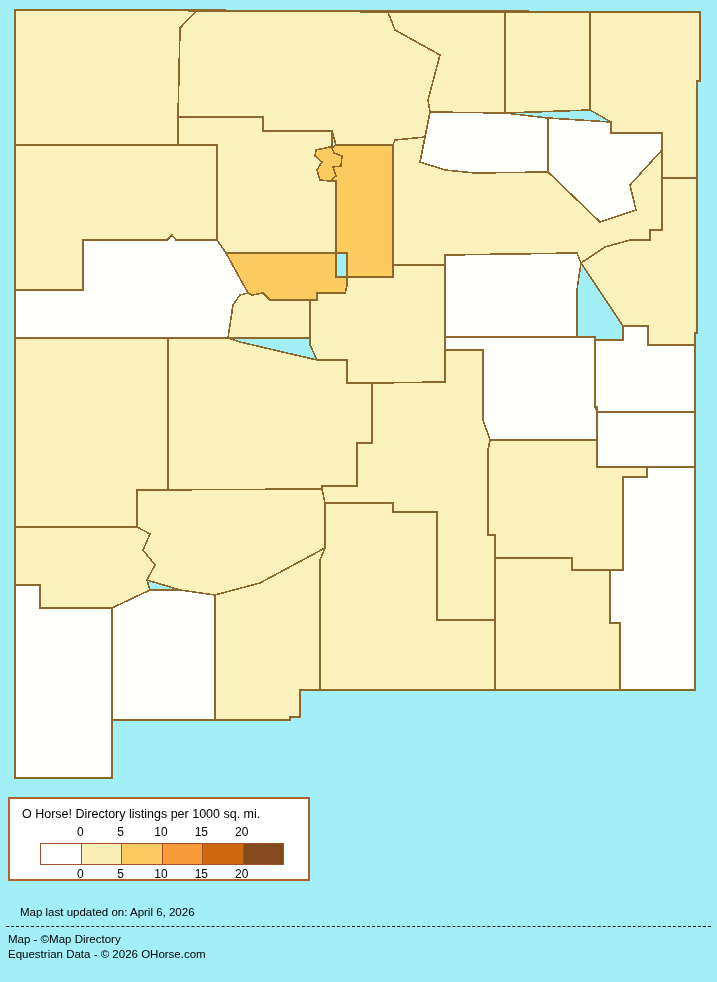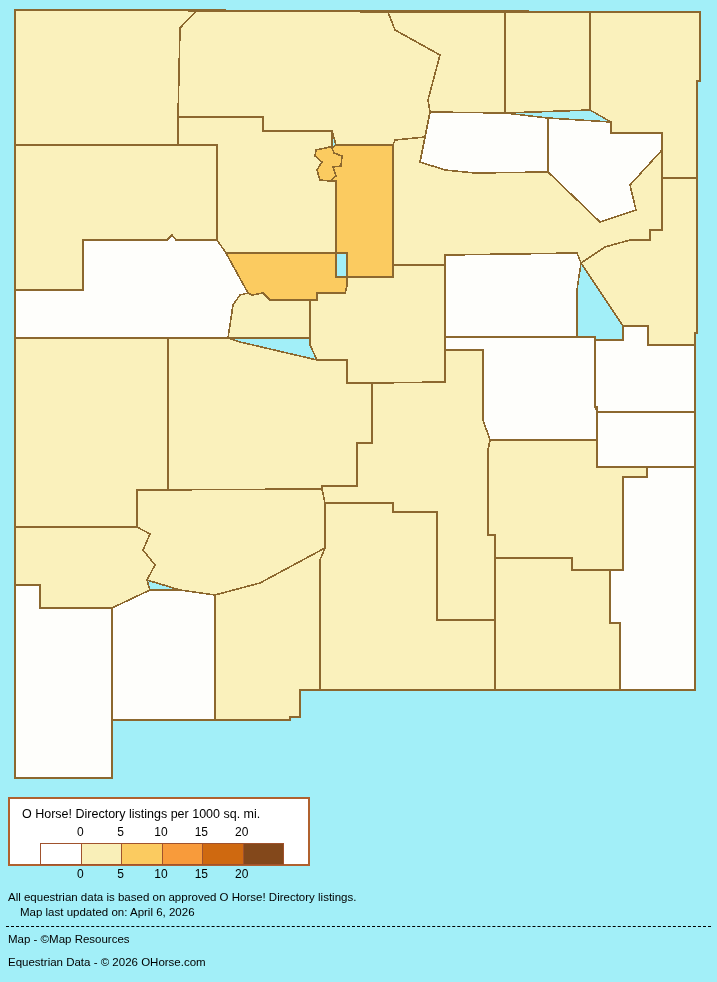--- a/index.html
+++ b/index.html
@@ -4,21 +4,21 @@
 <style>
   html,body{margin:0;padding:0;}
   body{
     width:717px;height:982px;position:relative;overflow:hidden;
     font-family:"Liberation Sans", sans-serif;color:#000;
   }
   #stage{position:absolute;inset:0;}
   svg#map{position:absolute;left:0;top:0;}
   svg#map path{shape-rendering:crispEdges;}
   .legend-box{
-    position:absolute;left:8px;top:797px;width:302px;height:69px;
+    position:absolute;left:8px;top:797px;width:302px;height:84px;
     background:#FFFFFF;border:2px solid #B0612F;box-sizing:border-box;
   }
   .legend-title{
     position:absolute;left:12px;top:8px;font-size:12.5px;white-space:nowrap;
   }
   .legend-bar{
     position:absolute;left:30px;top:44px;width:242px;height:20px;
     display:flex;border:1px solid #A0522D;box-sizing:content-box;
   }
   .legend-cell{flex:1 1 0;border-right:1px solid #A0522D;}
@@ -28,21 +28,21 @@
   .tick-row.bottom{top:68px;}
   .tick{position:absolute;transform:translateX(-50%);}
   .note-line{position:absolute;left:8px;font-size:11.5px;white-space:nowrap;}
   #note1{top:891px;}
   #note2{top:906px;margin-left:12px;}
   .dashed-sep{
     position:absolute;left:6px;top:926px;width:705px;height:0;
     border-top:1.5px dashed #000;
   }
   #credit1{top:933px;}
-  #credit2{top:948px;margin-top:8px;}
+  #credit2{top:948px;}
   #credit3{top:963px;}
 </style>
 </head>
 <body style="background: rgb(162, 239, 248);">
 
 <div id="stage">
 
   <svg id="map" width="717" height="792" viewBox="0 0 717 792">
     <g id="counties">
         <path d="M15,10 L197,10 L180,28 L178,117 L178,145 L15,145 Z" fill="#FAF1BC" stroke="#8C682F" stroke-width="1.6" stroke-linejoin="round"></path>
@@ -101,20 +101,19 @@
       </div>
     <div class="tick-row bottom" id="ticks-bottom">
         <span class="tick" style="left: 40.3333px;">0</span>
         <span class="tick" style="left: 80.6667px;">5</span>
         <span class="tick" style="left: 121px;">10</span>
         <span class="tick" style="left: 161.333px;">15</span>
         <span class="tick" style="left: 201.667px;">20</span>
       </div>
   </div>
 
-  <div class="note-line" id="note1">All equestrian data is based on approved O Horse! Directory listings.</div>
   <div class="note-line" id="note2">Map last updated on: April 6, 2026</div>
 
   <div class="dashed-sep"></div>
 
-  <div class="note-line" id="credit1">Map - ©Map Resources</div>
+  <div class="note-line" id="credit1">Map - ©Map Directory</div>
   <div class="note-line" id="credit2">Equestrian Data - © 2026 OHorse.com</div>
 </div>
 
 </body></html>

